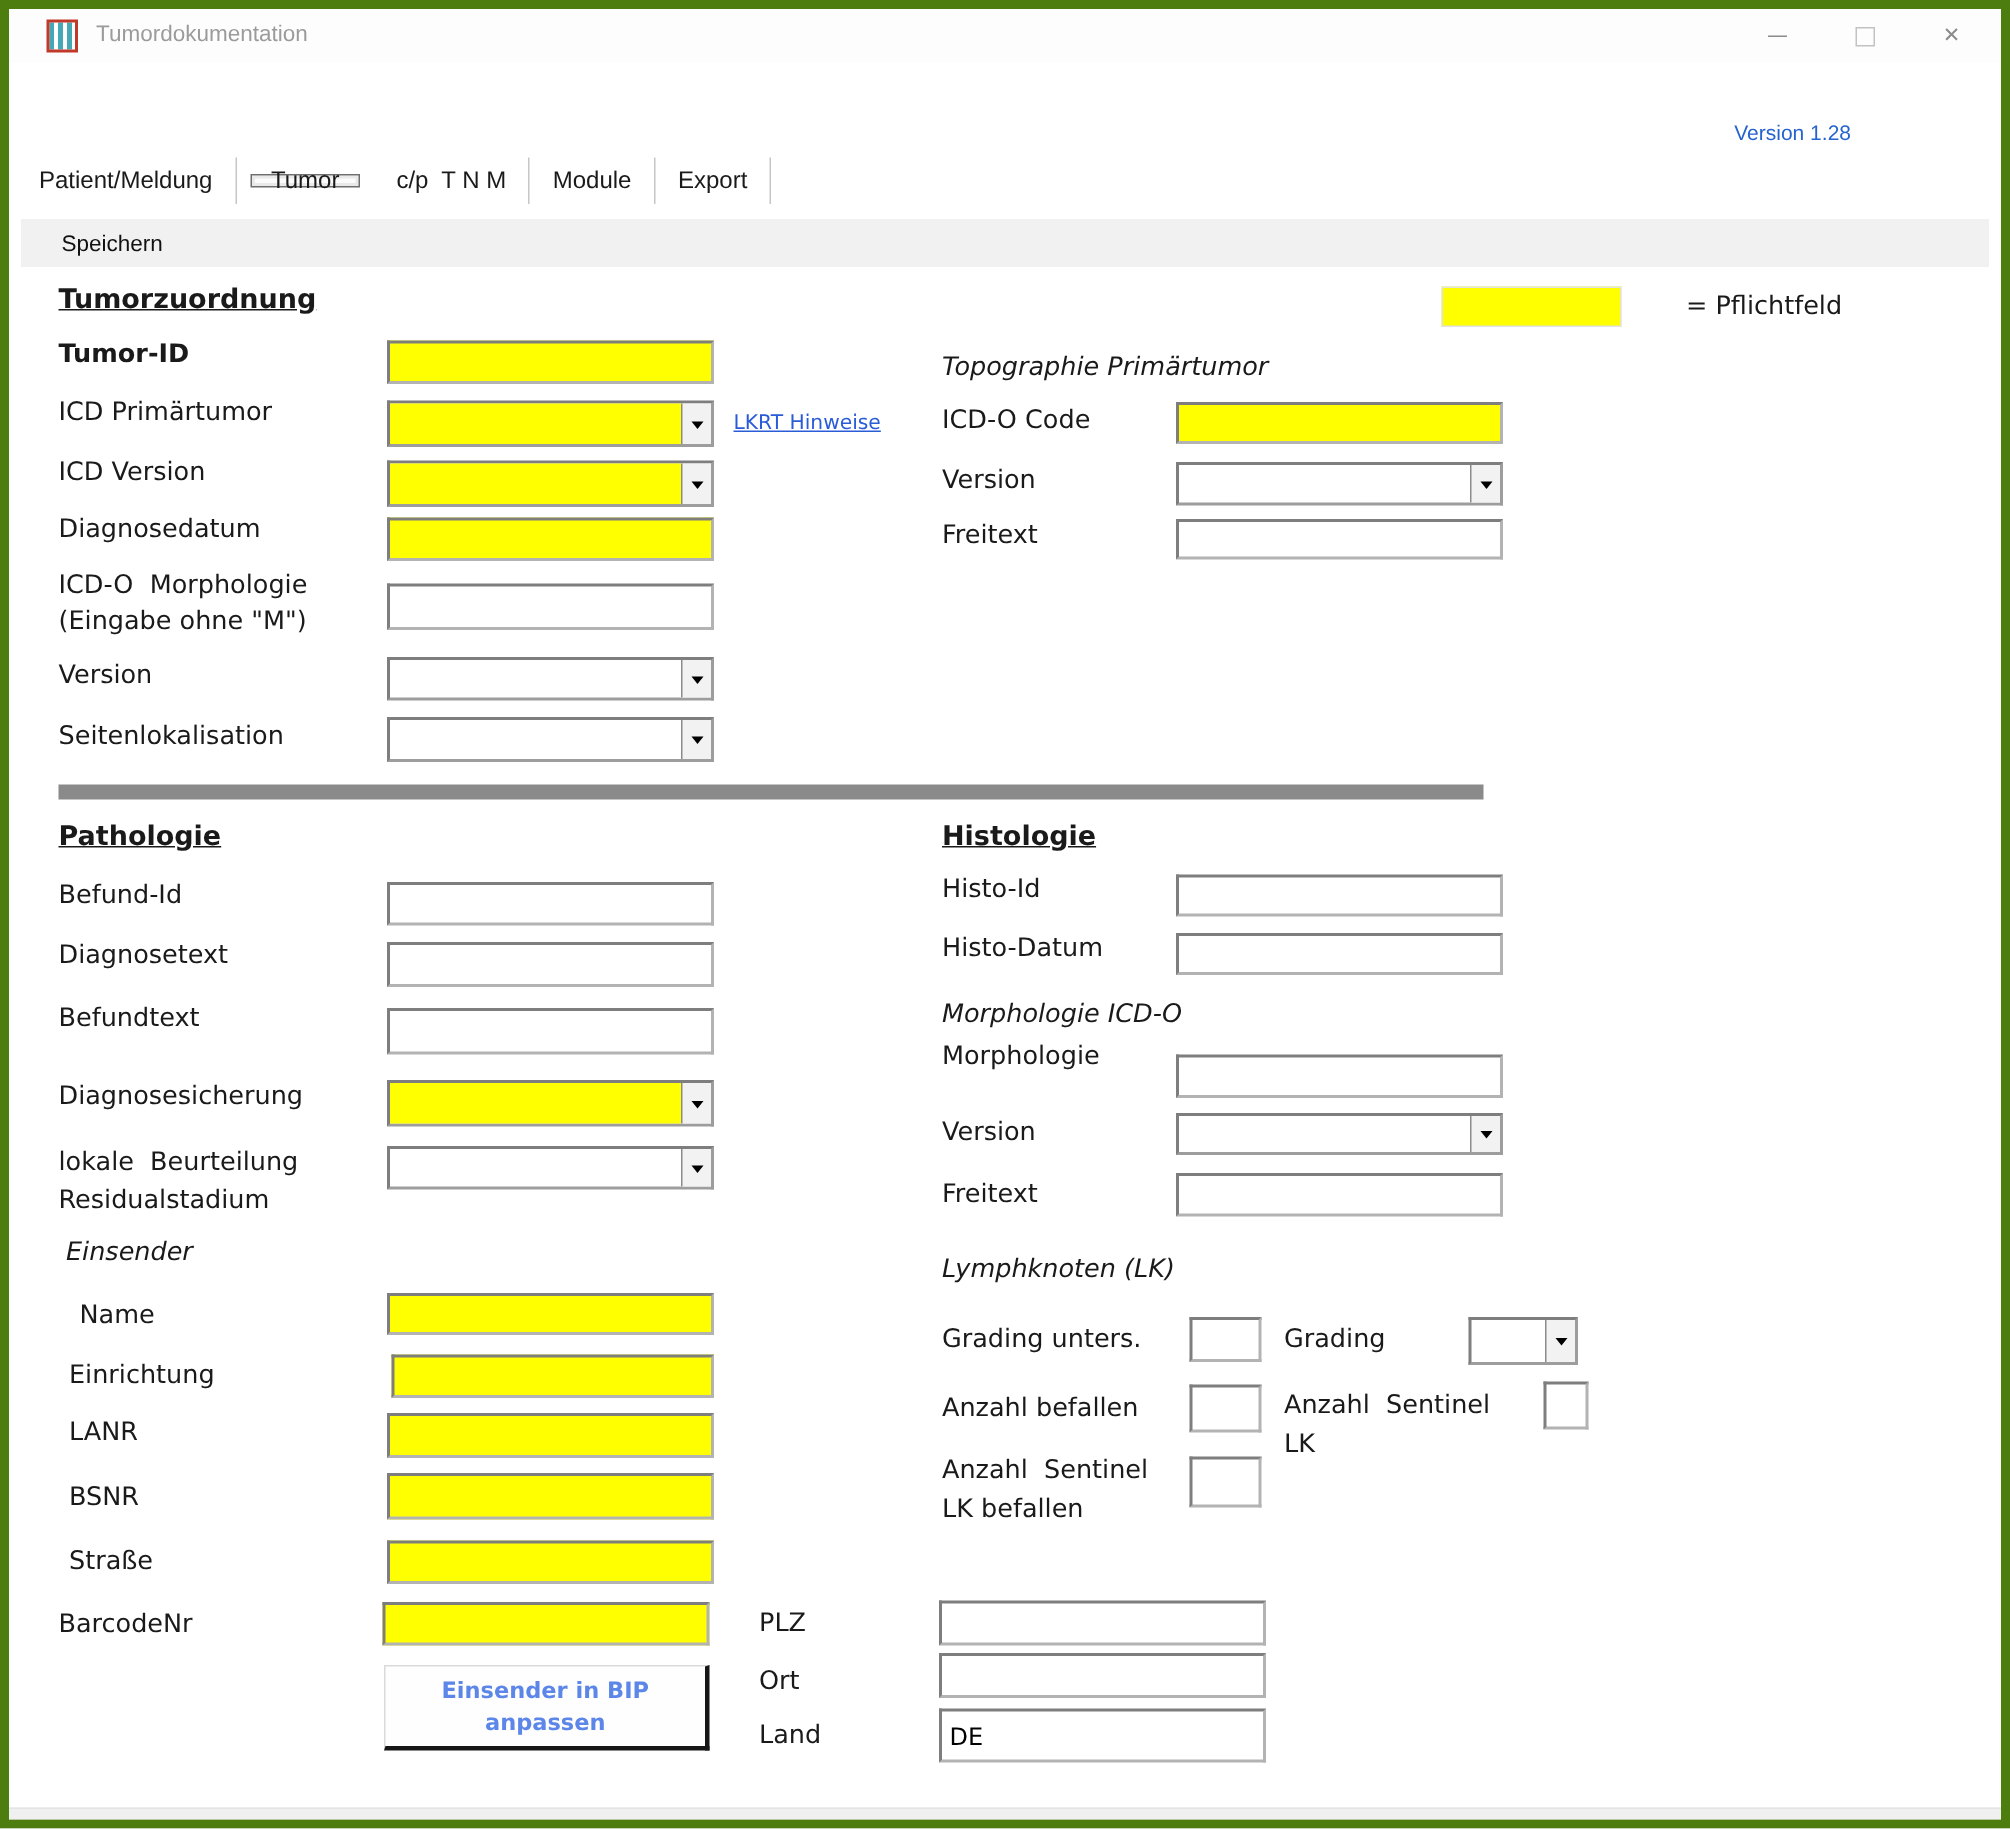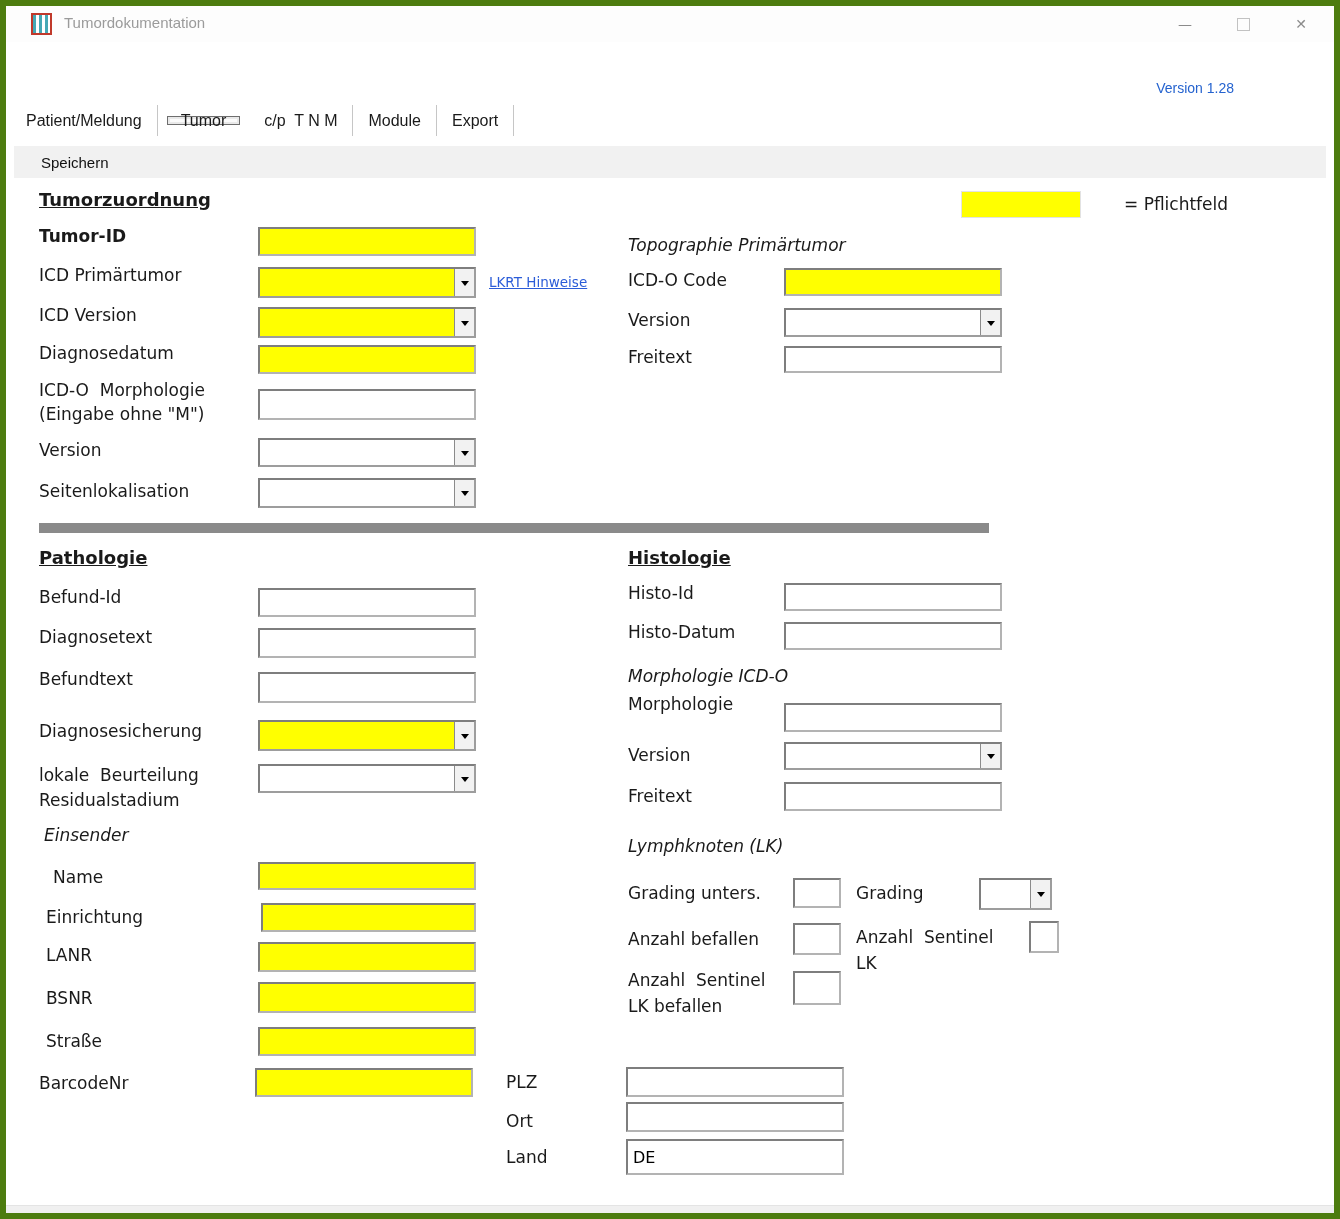--- a/index.html
+++ b/index.html
@@ -190,20 +190,24 @@
 
   <span class="lbl" style="left:40px;top:982px">BSNR</span>
   <input class="inp req" style="left: 252px; top: 976px; width: 218px; height: 31px;">
 
   <span class="lbl" style="left:40px;top:1025px">Straße</span>
   <input class="inp req" style="left: 252px; top: 1021px; width: 218px; height: 29px;">
 
   <span class="lbl" style="left:33px;top:1067px">BarcodeNr</span>
   <input class="inp req" style="left: 249px; top: 1062px; width: 218px; height: 29px;">
 
+  <div class="bip-btn">
+    <span>Einsender in BIP</span>
+    <span>anpassen</span>
+  </div>
 
   <span class="h1" style="left:622px;top:541px">Histologie</span>
 
   <span class="lbl" style="left:622px;top:577px">Histo-Id</span>
   <input class="inp" style="left: 778px; top: 577px; width: 218px; height: 28px;">
 
   <span class="lbl" style="left:622px;top:616px">Histo-Datum</span>
   <input class="inp" style="left: 778px; top: 616px; width: 218px; height: 28px;">
 
   <span class="sub" style="left:622px;top:660px">Morphologie ICD-O</span>

